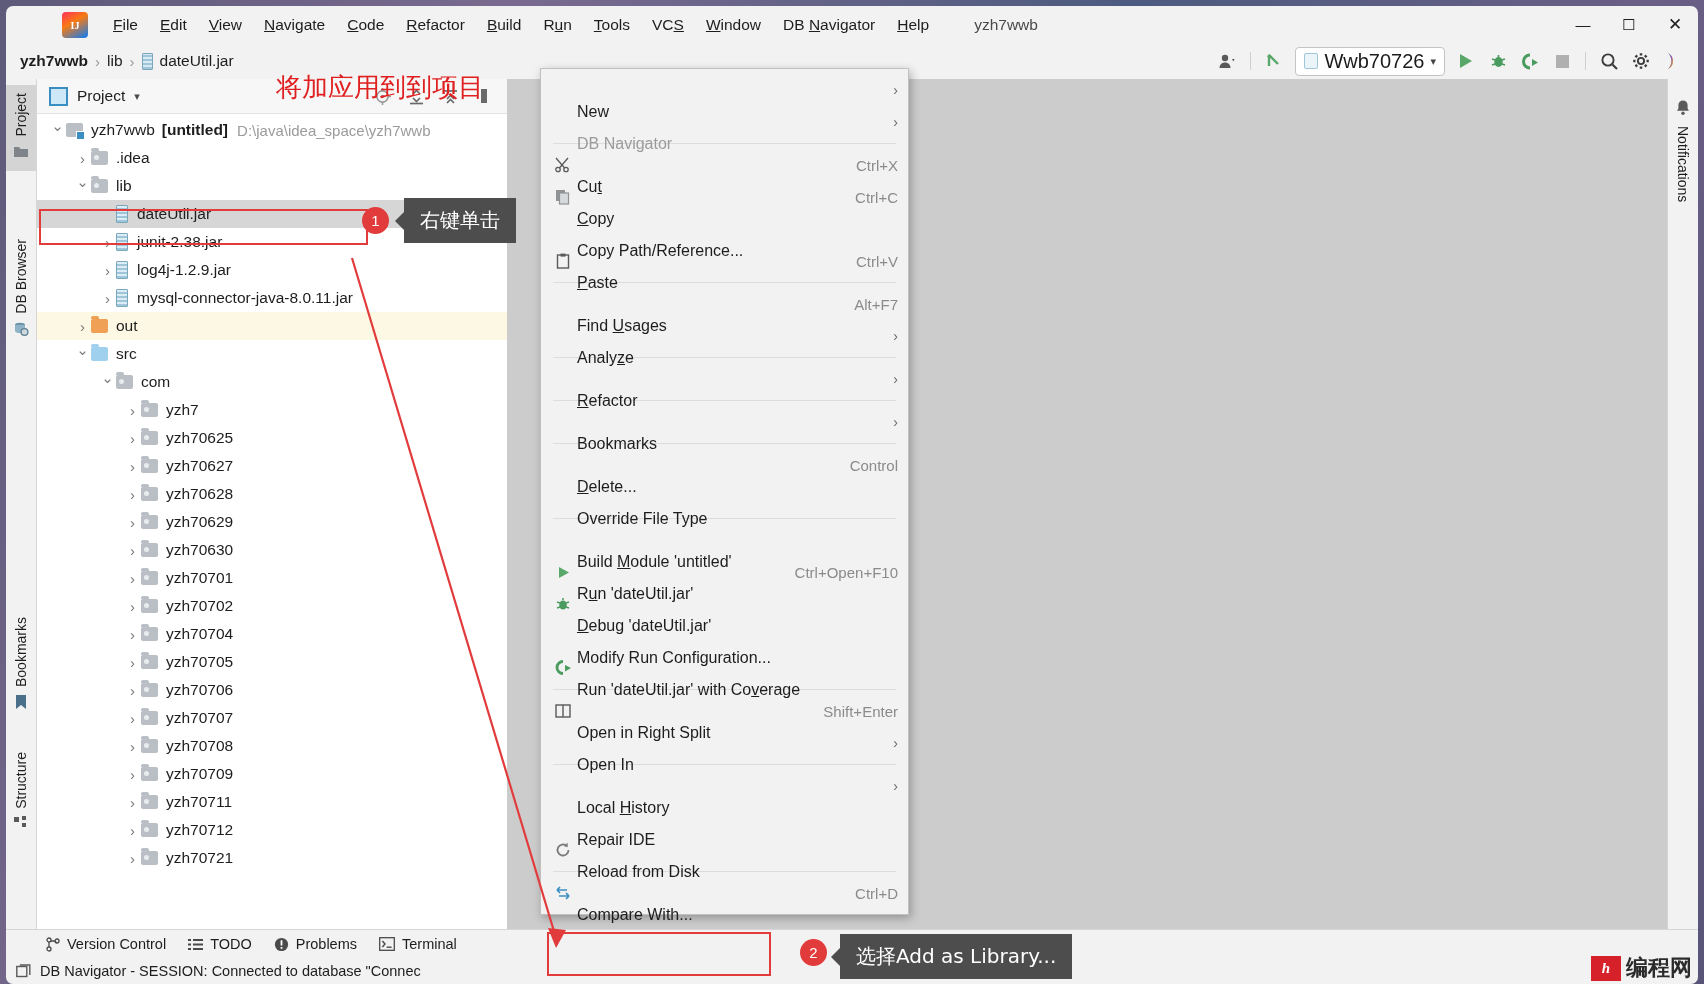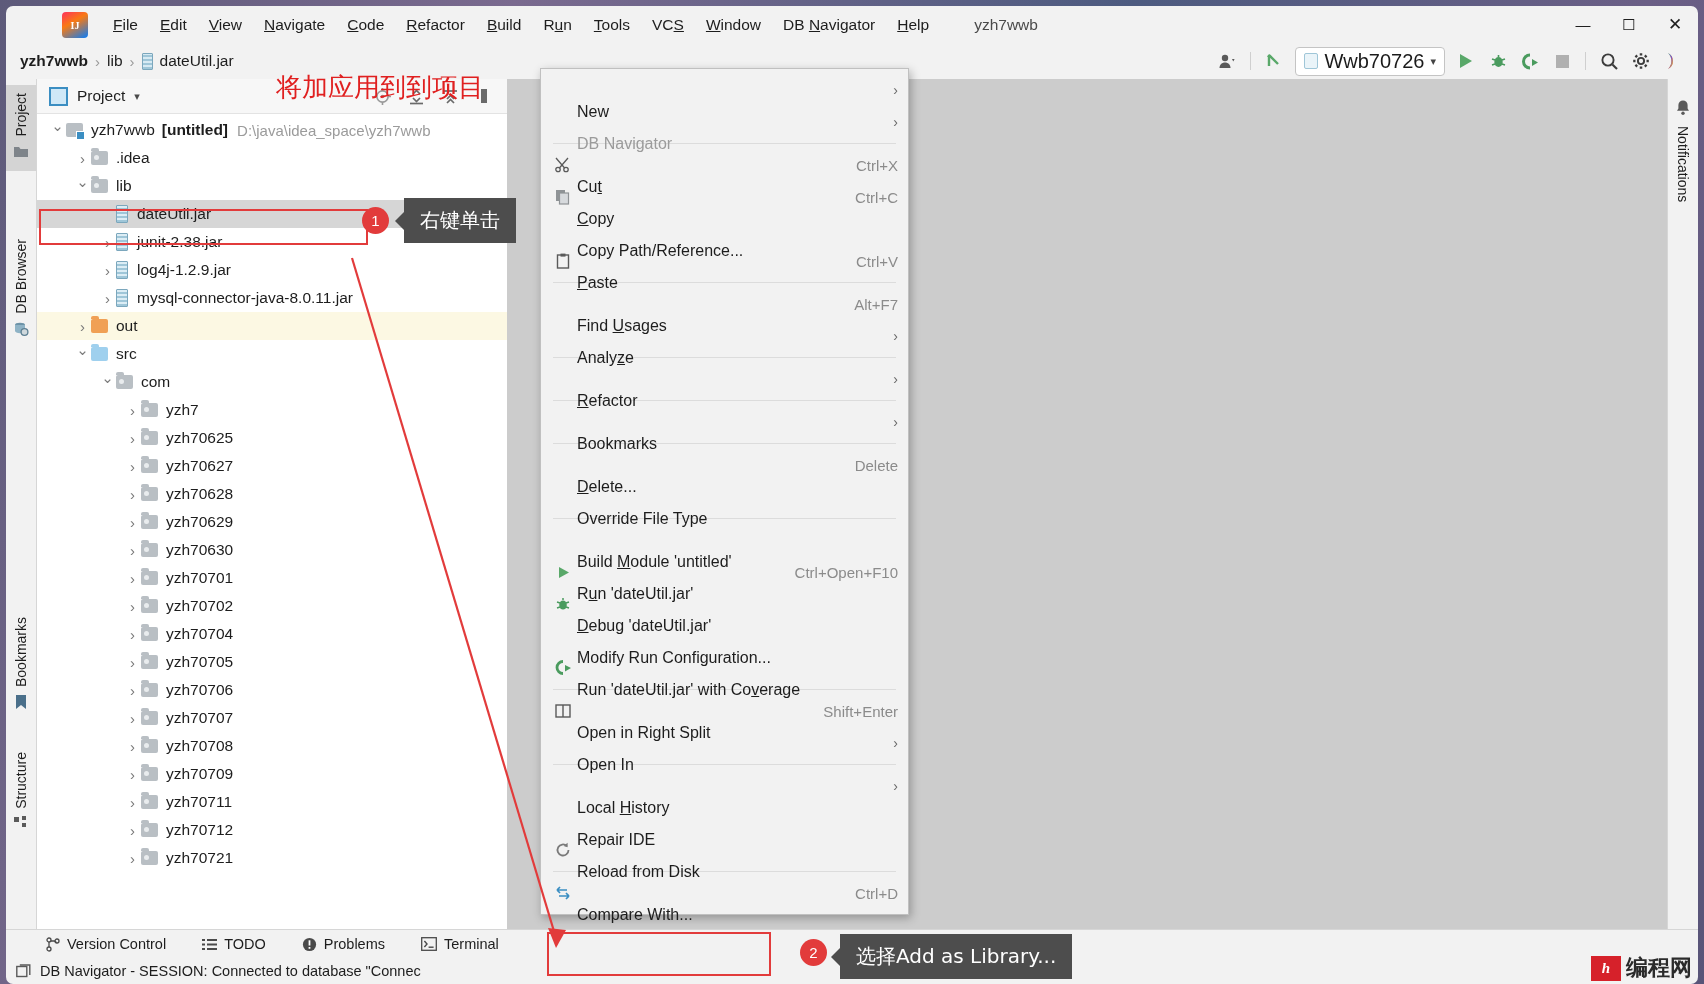--- a/index.html
+++ b/index.html
@@ -120,21 +120,21 @@
          display:flex;align-items:center;justify-content:center;font-size:15px;z-index:55;}
   .callout{position:absolute;background:#4d4d4d;color:#fff;font-size:20px;padding:9px 16px;
            z-index:54;white-space:nowrap;font-family:"DejaVu Sans",sans-serif;}
   .callout:before{content:"";position:absolute;left:-9px;top:50%;transform:translateY(-50%);
                   border-top:9px solid transparent;border-bottom:9px solid transparent;
                   border-right:9px solid #4d4d4d;}
   .arrowline{position:absolute;z-index:46;pointer-events:none;}
 
   
   .toolwin{position:absolute;left:6px;right:6px;bottom:26px;height:28px;background:#f2f2f2;
-           border-top:1px solid #d6d6d6;display:flex;align-items:center;gap:36px;padding-left:40px;
+           border-top:1px solid #d6d6d6;display:flex;align-items:center;gap:22px;padding-left:40px;
            font-size:14.5px;color:#1d1d1d;text-align:right;}
   .twi{display:flex;align-items:center;gap:7px;white-space:nowrap;}
   .status{position:absolute;left:6px;right:6px;bottom:0;height:26px;background:#f2f2f2;
           display:flex;align-items:center;font-size:14.5px;color:#1d1d1d;padding-left:10px;
           border-bottom-left-radius:7px;border-bottom-right-radius:7px;}
   .wm{position:absolute;right:12px;bottom:1px;display:flex;align-items:center;gap:5px;z-index:60;}
   .wm-mark{width:30px;height:25px;background:#d6212a;color:#fff;display:flex;align-items:center;
            justify-content:center;font-style:italic;font-weight:bold;font-size:15px;
            font-family:"Liberation Serif",serif;}
   .wm-text{font-size:22px;color:#2b2b2b;font-weight:bold;font-family:"DejaVu Sans",sans-serif;}
@@ -578,21 +578,21 @@
       <div class="csep"></div>
       <div class="citem">
         <span class="cico"></span>
         <span class="clabel">Bookmarks</span>
         <span class="csub">›</span>
       </div>
       <div class="csep"></div>
       <div class="citem">
         <span class="cico"></span>
         <span class="clabel"><u>D</u>elete...</span>
-        <span class="ckey">Delete</span>
+        <span class="ckey">Control</span>
       </div>
       <div class="citem">
         <span class="cico"></span>
         <span class="clabel">Override File Type</span>
       </div>
       <div class="csep"></div>
       <div class="citem">
         <span class="cico"></span>
         <span class="clabel">Build <u>M</u>odule 'untitled'</span>
       </div>

